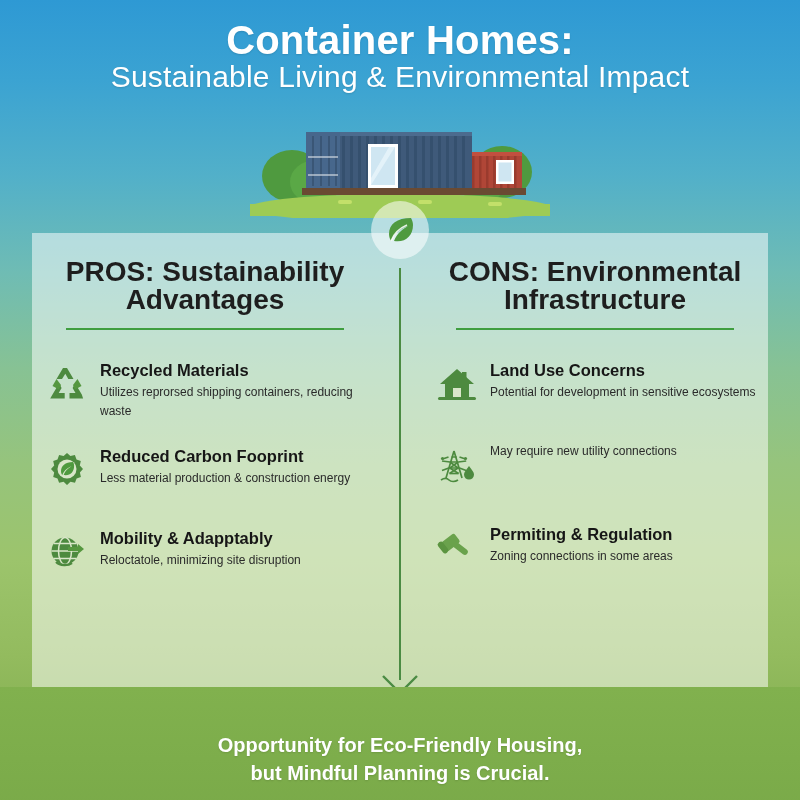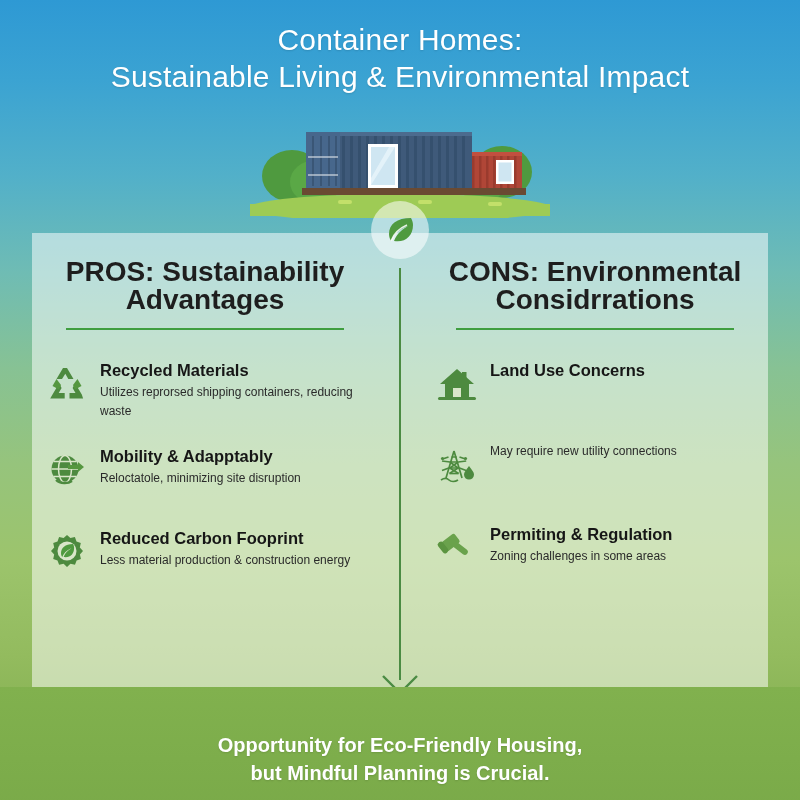--- a/index.html
+++ b/index.html
@@ -22,21 +22,21 @@
        #85b152 92%,
        #7cab4c 100%);
   }
 
   
   .title-wrap{
     position:absolute;left:0;top:22px;width:800px;text-align:center;
     color:#ffffff;
   }
   .title-l1{
-    font-size:30px;font-weight:normal;letter-spacing:.2px;line-height:36px;
+    font-size:40px;font-weight:bold;letter-spacing:.2px;line-height:36px;
     text-shadow:0 1px 2px rgba(0,0,0,.13);
   }
   .title-l2{
     font-size:30px;font-weight:normal;letter-spacing:.2px;line-height:38px;
     text-shadow:0 1px 2px rgba(0,0,0,.13);
   }
 
   
   .illus{position:absolute;left:250px;top:108px;width:300px;height:110px;}
   .illus svg{display:block;}
@@ -227,73 +227,74 @@
         </div>
         <div class="item-body">
           <div class="item-title">Recycled Materials</div>
           <div class="item-desc">Utilizes reprorsed shipping containers, reducing waste</div>
         </div>
       </div>
 
       <div class="item">
         <div class="item-icon">
           <svg width="42" height="42" viewBox="0 0 42 42">
+            <path d="M21 3l3.4 3.1 4.5-1 1.6 4.3 4.3 1.6-1 4.5L37 19l-3.1 3.4 1 4.5-4.3 1.6-1.6 4.3-4.5-1L21 35l-3.4-3.2-4.5 1-1.6-4.3L7.2 27l1-4.5L5 19l3.2-3.5-1-4.5 4.3-1.6 1.6-4.3 4.5 1z" fill="#4d8a3f"></path>
+            <circle cx="21" cy="19" r="9.5" fill="#d9e6c9"></circle>
+            <path d="M27 12c-8 0-12 4-12 9 0 1.6.5 3 1.3 4 2-5 6-7.5 9.2-8.7-2.8 1.8-6 4-7.8 8.7 6.2 1 10.4-2.7 10.4-9 0-1.6-.4-3-1.1-4z" fill="#4f9a3f"></path>
+          </svg>
+        </div>
+        <div class="item-body">
+          <div class="item-title">Reduced Carbon Fooprint</div>
+          <div class="item-desc">Less material production &amp; construction energy</div>
+        </div>
+      </div>
+
+      <div class="item">
+        <div class="item-icon">
+          <svg width="42" height="42" viewBox="0 0 42 42">
             <circle cx="19" cy="19" r="13.5" fill="#4d8a3f"></circle>
             <g stroke="#d9e6c9" stroke-width="1.5" fill="none">
               <ellipse cx="19" cy="19" rx="6.5" ry="13.5"></ellipse>
               <line x1="5.5" y1="19" x2="32.5" y2="19"></line>
               <path d="M7.6 11.5h22.8M7.6 26.5h22.8"></path>
             </g>
             <path d="M22 15h10v-3l6 5-6 5v-3H22z" fill="#55973f"></path>
             <path d="M10 30c4 4 12 4 16 1" stroke="#4d8a3f" stroke-width="2.2" fill="none"></path>
           </svg>
         </div>
         <div class="item-body">
           <div class="item-title">Mobility &amp; Adapptably</div>
           <div class="item-desc">Reloctatole, minimizing site disruption</div>
         </div>
       </div>
 
-      <div class="item">
-        <div class="item-icon">
-          <svg width="42" height="42" viewBox="0 0 42 42">
-            <path d="M21 3l3.4 3.1 4.5-1 1.6 4.3 4.3 1.6-1 4.5L37 19l-3.1 3.4 1 4.5-4.3 1.6-1.6 4.3-4.5-1L21 35l-3.4-3.2-4.5 1-1.6-4.3L7.2 27l1-4.5L5 19l3.2-3.5-1-4.5 4.3-1.6 1.6-4.3 4.5 1z" fill="#4d8a3f"></path>
-            <circle cx="21" cy="19" r="9.5" fill="#d9e6c9"></circle>
-            <path d="M27 12c-8 0-12 4-12 9 0 1.6.5 3 1.3 4 2-5 6-7.5 9.2-8.7-2.8 1.8-6 4-7.8 8.7 6.2 1 10.4-2.7 10.4-9 0-1.6-.4-3-1.1-4z" fill="#4f9a3f"></path>
-          </svg>
-        </div>
-        <div class="item-body">
-          <div class="item-title">Reduced Carbon Fooprint</div>
-          <div class="item-desc">Less material production &amp; construction energy</div>
-        </div>
-      </div>
-
     </div>
   </div>
 
   <div class="col col-right">
     <div class="col-head">
       <div>CONS: Environmental</div>
-      <div>Considrrations</div>
+      <div>Infrastructure</div>
     </div>
     <div class="col-rule"></div>
 
     <div class="items">
 
       <div class="item">
         <div class="item-icon">
           <svg width="42" height="42" viewBox="0 0 42 42">
             <path d="M21 5L4 20h5v13h24V20h5z" fill="#4d8a3f"></path>
             <rect x="26" y="8" width="4.5" height="7" fill="#4d8a3f"></rect>
             <rect x="17" y="24" width="8" height="9" fill="#d9e6c9"></rect>
             <rect x="2" y="33" width="38" height="3" rx="1.5" fill="#4d8a3f"></rect>
           </svg>
         </div>
         <div class="item-body">
           <div class="item-title">Land Use Concerns</div>
+          <div class="item-desc">Potential for development in sensitive ecosystems</div>
         </div>
       </div>
 
       <div class="item">
         <div class="item-icon">
           <svg width="42" height="42" viewBox="0 0 42 42">
             <g stroke="#4d8a3f" stroke-width="1.7" fill="none">
               <path d="M18 5L10 32M18 5l8 27"></path>
               <path d="M12.5 22h11M14 16h8.2M15.5 11h5.2"></path>
               <path d="M13.5 27.5h9"></path>
@@ -317,21 +318,21 @@
       <div class="item">
         <div class="item-icon">
           <svg width="42" height="42" viewBox="0 0 42 42">
             <rect x="6" y="9" width="17" height="11" rx="2.5" transform="rotate(-38 14.5 14.5)" fill="#6aa24c"></rect>
             <rect x="11.5" y="16" width="22" height="6" rx="3" transform="rotate(38 22.5 19)" fill="#6aa24c"></rect>
             <rect x="4" y="13" width="6" height="13" rx="2.5" transform="rotate(-38 7 19.5)" fill="#5b9440"></rect>
           </svg>
         </div>
         <div class="item-body">
           <div class="item-title">Permiting &amp; Regulation</div>
-          <div class="item-desc">Zoning challenges in some areas</div>
+          <div class="item-desc">Zoning connections in some areas</div>
         </div>
       </div>
 
     </div>
   </div>
 
   <div class="footer">
     <div class="footer-text">
       <div>Opportunity for Eco-Friendly Housing,</div>
       <div>but Mindful Planning is Crucial.</div>

